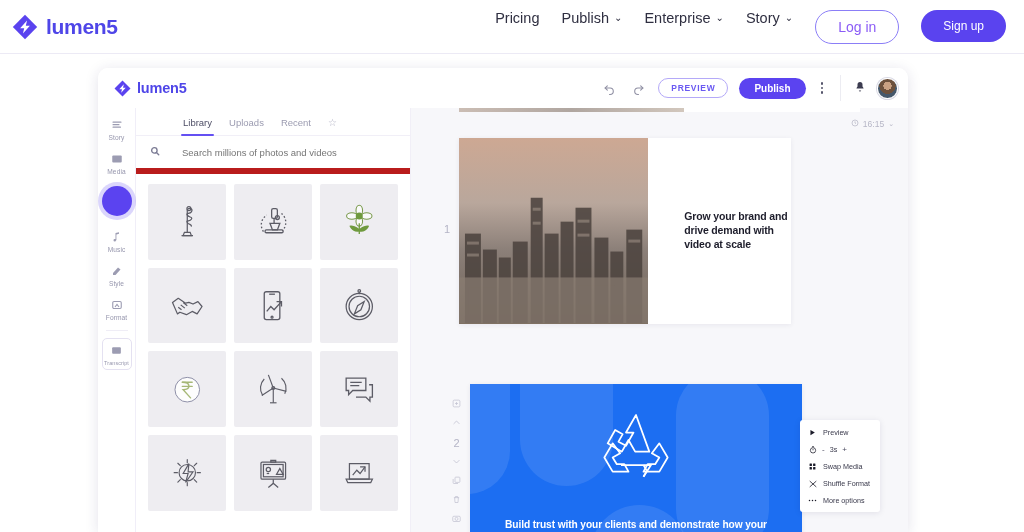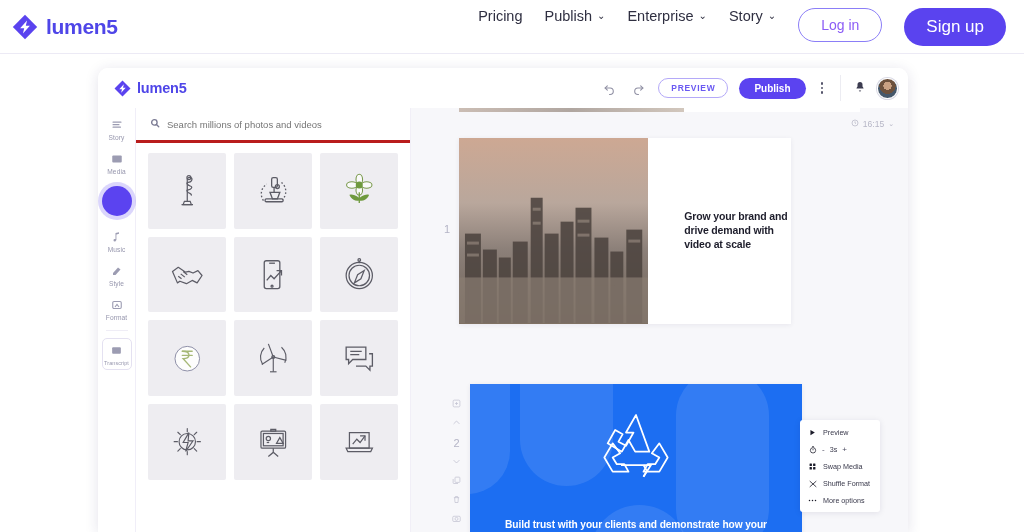--- a/index.html
+++ b/index.html
@@ -32,21 +32,21 @@
     display: flex; align-items: center; gap: 5px; cursor: pointer;
   }
   .caret { font-size: 10px; color: #2f2f41; line-height: 1; }
   .btn-login {
     font-size: 14px; color: #8b5cf6;
     border: 1.4px solid #8b7ef7; border-radius: 20px;
     padding: 8px 22px; background: #fff; cursor: pointer;
     white-space: nowrap;
   }
   .btn-signup {
-    font-size: 17px; color: #fff; background: #5a43ef;
+    font-size: 12px; color: #fff; background: #5a43ef;
     border: none; border-radius: 20px; padding: 9px 22px;
     cursor: pointer; white-space: nowrap; font-weight: 400;
   }
 
   
   .page-body {
     position: relative; width: 1024px; height: 478px;
     background: #ffffff;
   }
 
@@ -165,23 +165,23 @@
     font-size: 9.5px; color: #9b9bb0; padding-bottom: 7px;
     cursor: pointer; position: relative;
   }
   .lib-tab.active { color: #4e4e66; }
   .lib-tab.active::after {
     content: ""; position: absolute; left: -2px; right: -2px; bottom: -1px;
     height: 2.2px; background: #6450f2; border-radius: 2px;
   }
   .lib-star { font-size: 10px; color: #b2b2c4; padding-bottom: 7px; cursor: pointer; }
   .lib-search {
-    display: flex; align-items: center; gap: 7px;
+    display: flex; align-items: center; gap: 22px;
     padding: 10px 14px 10px 14px;
-    border-bottom: 3px solid #b91c1c; flex: none;
+    border-bottom: 6px solid #b91c1c; flex: none;
   }
   .lib-search .mag { color: #7b7b94; font-size: 10px; }
   .lib-search input {
     border: none; outline: none; font-size: 9.5px; color: #9a9ab0;
     background: transparent; width: 100%;
     font-family: "Liberation Sans", sans-serif;
   }
   .lib-grid {
     flex: 1; overflow: hidden;
     display: grid; grid-template-columns: repeat(3, 1fr);
@@ -412,20 +412,26 @@
           <div class="rail-ico">
             <svg viewBox="0 0 24 24" width="11" height="11" fill="currentColor">
               <rect x="2.5" y="5" width="19" height="14" rx="2"></rect>
             </svg>
           </div>
           <span class="rail-label">Transcript</span>
         </div>
       </div>
 
       <div class="library">
+        <div class="lib-tabs">
+          <div class="lib-tab active">Library</div>
+          <div class="lib-tab">Uploads</div>
+          <div class="lib-tab">Recent</div>
+          <div class="lib-star">☆</div>
+        </div>
         <div class="lib-search">
           <span class="mag">
             <svg viewBox="0 0 24 24" width="10" height="10" fill="none" stroke="currentColor" stroke-width="3.2" stroke-linecap="round">
               <circle cx="10.5" cy="10.5" r="6.5"></circle>
                 <path d="M15.5 15.5 21 21"></path>
             </svg>
           </span>
           <input type="text" placeholder="Search millions of photos and videos" style="">
         </div>
         <div class="lib-grid">

